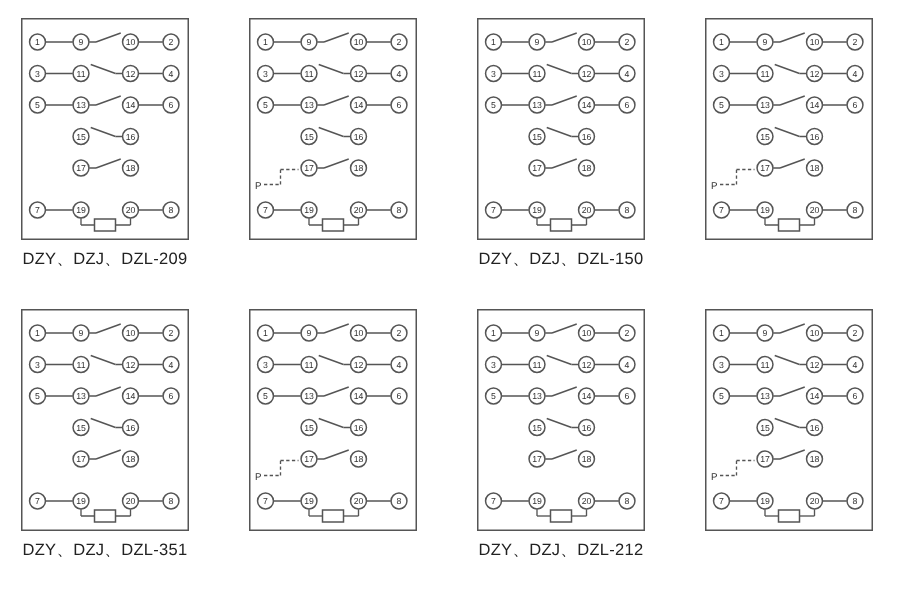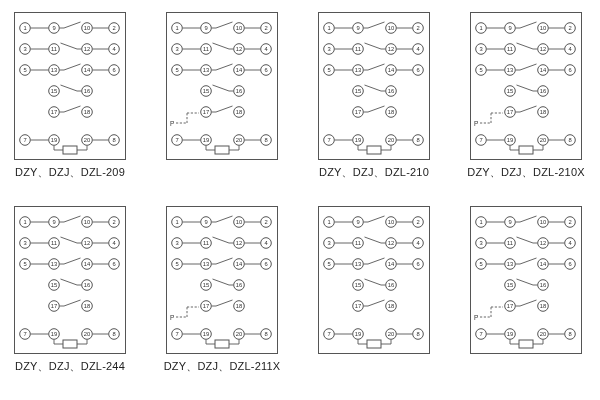--- a/index.html
+++ b/index.html
@@ -352,21 +352,21 @@
           </g>
           <g>
             <circle cx="72" cy="127" r="5.3" fill="#fff" stroke="#555555" stroke-width="1"></circle>
             <text x="72" y="129" text-anchor="middle" font-size="5.8" fill="#333333" font-family="Liberation Sans, sans-serif">20</text>
           </g>
           <g>
             <circle cx="99" cy="127" r="5.3" fill="#fff" stroke="#555555" stroke-width="1"></circle>
             <text x="99" y="129" text-anchor="middle" font-size="5.8" fill="#333333" font-family="Liberation Sans, sans-serif">8</text>
           </g>
         </svg></div>
-      <div class="plabel">DZY、DZJ、DZL-210</div>
+      <div class="plabel">DZY、DZJ、DZL-150</div>
     </div>
     <div class="panel">
       <div class="box"><svg width="109" height="145" viewBox="0 0 109 145">
           <line x1="15.5" y1="15" x2="33.5" y2="15" stroke="#555555" stroke-width="0.9"></line>
           <line x1="77.5" y1="15" x2="93.5" y2="15" stroke="#555555" stroke-width="0.9"></line>
           <line x1="44.5" y1="15" x2="49" y2="15" stroke="#555555" stroke-width="0.9"></line>
           <line x1="49" y1="15" x2="65.5" y2="9" stroke="#555555" stroke-width="0.9"></line>
           <g>
             <circle cx="10" cy="15" r="5.3" fill="#fff" stroke="#555555" stroke-width="1"></circle>
             <text x="10" y="17" text-anchor="middle" font-size="5.8" fill="#333333" font-family="Liberation Sans, sans-serif">1</text>
@@ -464,21 +464,20 @@
           </g>
           <g>
             <circle cx="99" cy="127" r="5.3" fill="#fff" stroke="#555555" stroke-width="1"></circle>
             <text x="99" y="129" text-anchor="middle" font-size="5.8" fill="#333333" font-family="Liberation Sans, sans-serif">8</text>
           </g>
           <text x="3" y="113" font-size="6.5" fill="#333333" font-family="Liberation Sans, sans-serif">P</text>
           <line x1="9" y1="110" x2="20" y2="110" stroke="#555555" stroke-width="0.9" stroke-dasharray="2.2,1.6"></line>
           <line x1="20" y1="110" x2="20" y2="100" stroke="#555555" stroke-width="0.9" stroke-dasharray="2.2,1.6"></line>
           <line x1="20" y1="100" x2="32" y2="100" stroke="#555555" stroke-width="0.9" stroke-dasharray="2.2,1.6"></line>
         </svg></div>
-      <div class="plabel">DZY、DZJ、DZL-210X</div>
     </div>
     <div class="panel">
       <div class="box"><svg width="109" height="145" viewBox="0 0 109 145">
           <line x1="15.5" y1="15" x2="33.5" y2="15" stroke="#555555" stroke-width="0.9"></line>
           <line x1="77.5" y1="15" x2="93.5" y2="15" stroke="#555555" stroke-width="0.9"></line>
           <line x1="44.5" y1="15" x2="49" y2="15" stroke="#555555" stroke-width="0.9"></line>
           <line x1="49" y1="15" x2="65.5" y2="9" stroke="#555555" stroke-width="0.9"></line>
           <g>
             <circle cx="10" cy="15" r="5.3" fill="#fff" stroke="#555555" stroke-width="1"></circle>
             <text x="10" y="17" text-anchor="middle" font-size="5.8" fill="#333333" font-family="Liberation Sans, sans-serif">1</text>
@@ -572,21 +571,21 @@
           </g>
           <g>
             <circle cx="72" cy="127" r="5.3" fill="#fff" stroke="#555555" stroke-width="1"></circle>
             <text x="72" y="129" text-anchor="middle" font-size="5.8" fill="#333333" font-family="Liberation Sans, sans-serif">20</text>
           </g>
           <g>
             <circle cx="99" cy="127" r="5.3" fill="#fff" stroke="#555555" stroke-width="1"></circle>
             <text x="99" y="129" text-anchor="middle" font-size="5.8" fill="#333333" font-family="Liberation Sans, sans-serif">8</text>
           </g>
         </svg></div>
-      <div class="plabel">DZY、DZJ、DZL-244</div>
+      <div class="plabel">DZY、DZJ、DZL-351</div>
     </div>
     <div class="panel">
       <div class="box"><svg width="109" height="145" viewBox="0 0 109 145">
           <line x1="15.5" y1="15" x2="33.5" y2="15" stroke="#555555" stroke-width="0.9"></line>
           <line x1="77.5" y1="15" x2="93.5" y2="15" stroke="#555555" stroke-width="0.9"></line>
           <line x1="44.5" y1="15" x2="49" y2="15" stroke="#555555" stroke-width="0.9"></line>
           <line x1="49" y1="15" x2="65.5" y2="9" stroke="#555555" stroke-width="0.9"></line>
           <g>
             <circle cx="10" cy="15" r="5.3" fill="#fff" stroke="#555555" stroke-width="1"></circle>
             <text x="10" y="17" text-anchor="middle" font-size="5.8" fill="#333333" font-family="Liberation Sans, sans-serif">1</text>
@@ -684,21 +683,20 @@
           </g>
           <g>
             <circle cx="99" cy="127" r="5.3" fill="#fff" stroke="#555555" stroke-width="1"></circle>
             <text x="99" y="129" text-anchor="middle" font-size="5.8" fill="#333333" font-family="Liberation Sans, sans-serif">8</text>
           </g>
           <text x="3" y="113" font-size="6.5" fill="#333333" font-family="Liberation Sans, sans-serif">P</text>
           <line x1="9" y1="110" x2="20" y2="110" stroke="#555555" stroke-width="0.9" stroke-dasharray="2.2,1.6"></line>
           <line x1="20" y1="110" x2="20" y2="100" stroke="#555555" stroke-width="0.9" stroke-dasharray="2.2,1.6"></line>
           <line x1="20" y1="100" x2="32" y2="100" stroke="#555555" stroke-width="0.9" stroke-dasharray="2.2,1.6"></line>
         </svg></div>
-      <div class="plabel">DZY、DZJ、DZL-211X</div>
     </div>
     <div class="panel">
       <div class="box"><svg width="109" height="145" viewBox="0 0 109 145">
           <line x1="15.5" y1="15" x2="33.5" y2="15" stroke="#555555" stroke-width="0.9"></line>
           <line x1="77.5" y1="15" x2="93.5" y2="15" stroke="#555555" stroke-width="0.9"></line>
           <line x1="44.5" y1="15" x2="49" y2="15" stroke="#555555" stroke-width="0.9"></line>
           <line x1="49" y1="15" x2="65.5" y2="9" stroke="#555555" stroke-width="0.9"></line>
           <g>
             <circle cx="10" cy="15" r="5.3" fill="#fff" stroke="#555555" stroke-width="1"></circle>
             <text x="10" y="17" text-anchor="middle" font-size="5.8" fill="#333333" font-family="Liberation Sans, sans-serif">1</text>
@@ -792,20 +790,21 @@
           </g>
           <g>
             <circle cx="72" cy="127" r="5.3" fill="#fff" stroke="#555555" stroke-width="1"></circle>
             <text x="72" y="129" text-anchor="middle" font-size="5.8" fill="#333333" font-family="Liberation Sans, sans-serif">20</text>
           </g>
           <g>
             <circle cx="99" cy="127" r="5.3" fill="#fff" stroke="#555555" stroke-width="1"></circle>
             <text x="99" y="129" text-anchor="middle" font-size="5.8" fill="#333333" font-family="Liberation Sans, sans-serif">8</text>
           </g>
         </svg></div>
+      <div class="plabel">DZY、DZJ、DZL-212</div>
     </div>
     <div class="panel">
       <div class="box"><svg width="109" height="145" viewBox="0 0 109 145">
           <line x1="15.5" y1="15" x2="33.5" y2="15" stroke="#555555" stroke-width="0.9"></line>
           <line x1="77.5" y1="15" x2="93.5" y2="15" stroke="#555555" stroke-width="0.9"></line>
           <line x1="44.5" y1="15" x2="49" y2="15" stroke="#555555" stroke-width="0.9"></line>
           <line x1="49" y1="15" x2="65.5" y2="9" stroke="#555555" stroke-width="0.9"></line>
           <g>
             <circle cx="10" cy="15" r="5.3" fill="#fff" stroke="#555555" stroke-width="1"></circle>
             <text x="10" y="17" text-anchor="middle" font-size="5.8" fill="#333333" font-family="Liberation Sans, sans-serif">1</text>

